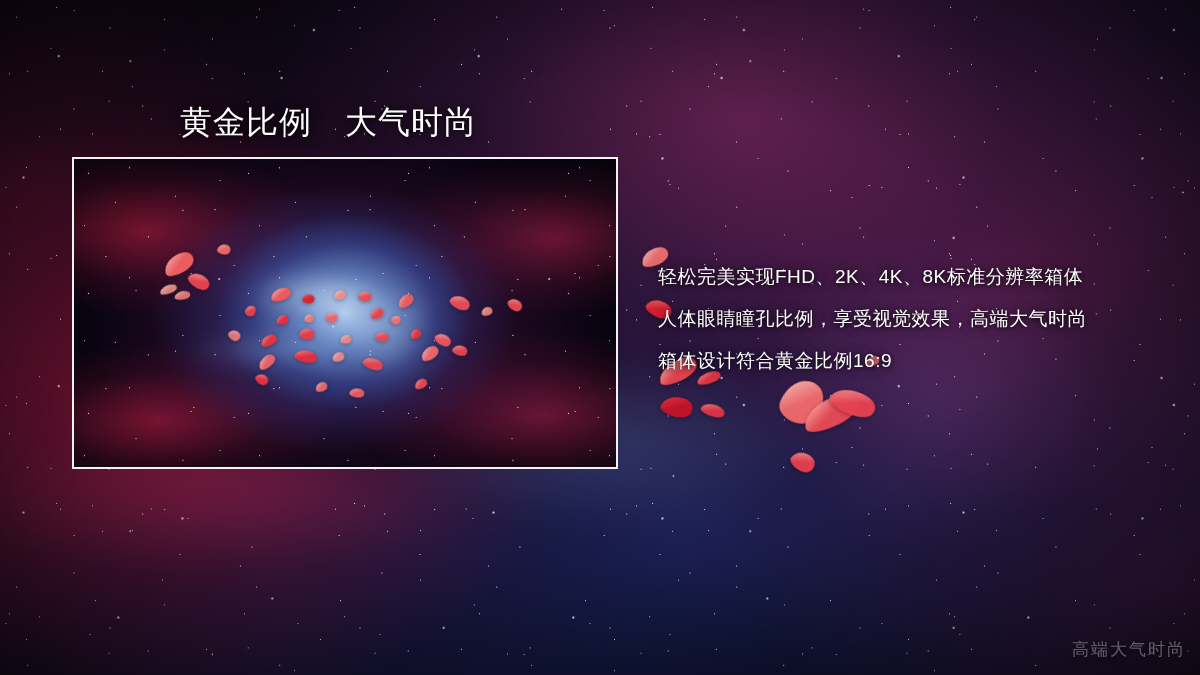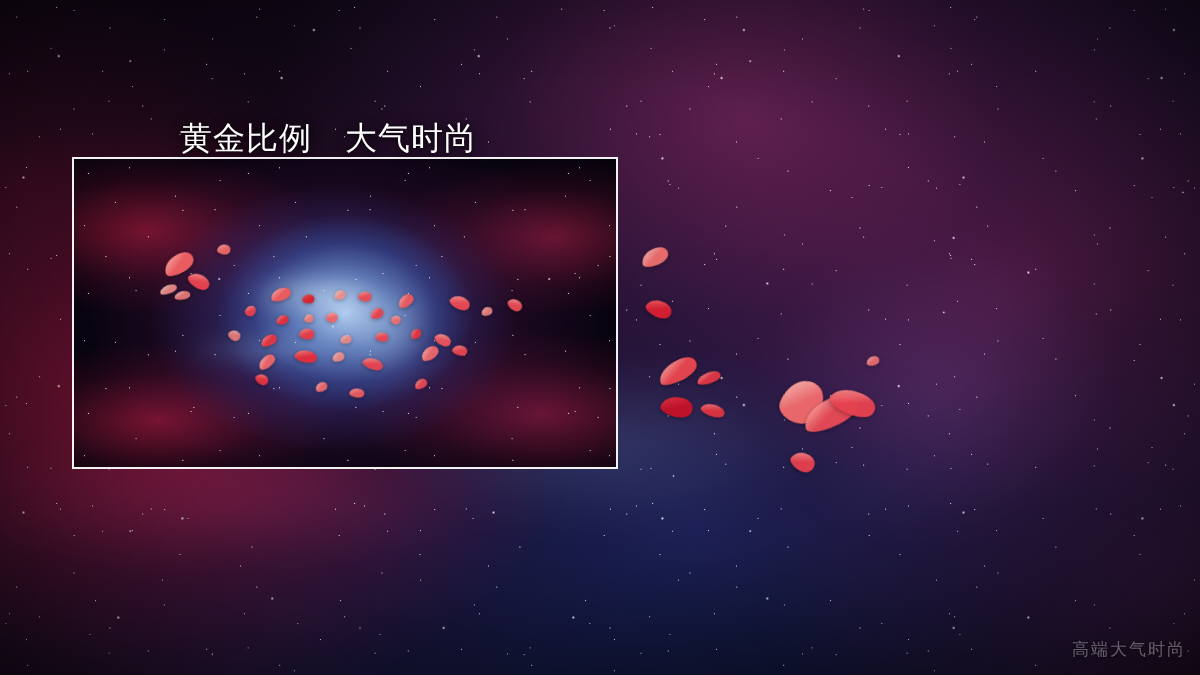--- a/index.html
+++ b/index.html
@@ -192,21 +192,20 @@
 
   
   #slide-title {
     position:absolute;
     left:180px; top:102px;
     font-size:32px; line-height:1.25;
     color:#ffffff;
     letter-spacing:1px;
     white-space:pre;
     text-shadow:0 1px 4px rgba(0,0,0,0.75), 0 0 14px rgba(0,0,0,0.45);
-    margin-top:16px;
   }
 
   #body-copy {
     position:absolute;
     left:658px; top:256px;
     width:520px;
     color:#ffffff;
     font-size:19px;
     line-height:42px;
     letter-spacing:0.5px;
@@ -808,16 +807,21 @@
               </defs>
               <path d="M3,36 C10,10 40,0 66,3 C92,6 100,22 94,38 C88,54 58,60 32,56 C14,53 0,47 3,36 Z" fill="url(#pg35)"></path>
             </svg>
           </div>
         </div>
     </div>
   </div>
 
   <div id="slide-title">黄金比例　大气时尚</div>
 
+  <div id="body-copy">
+    <span class="line">轻松完美实现FHD、2K、4K、8K标准分辨率箱体</span>
+    <span class="line">人体眼睛瞳孔比例，享受视觉效果，高端大气时尚</span>
+    <span class="line">箱体设计符合黄金比例16:9</span>
+  </div>
 
   <div id="watermark">高端大气时尚</div>
 
 </div>
 
 </body></html>

